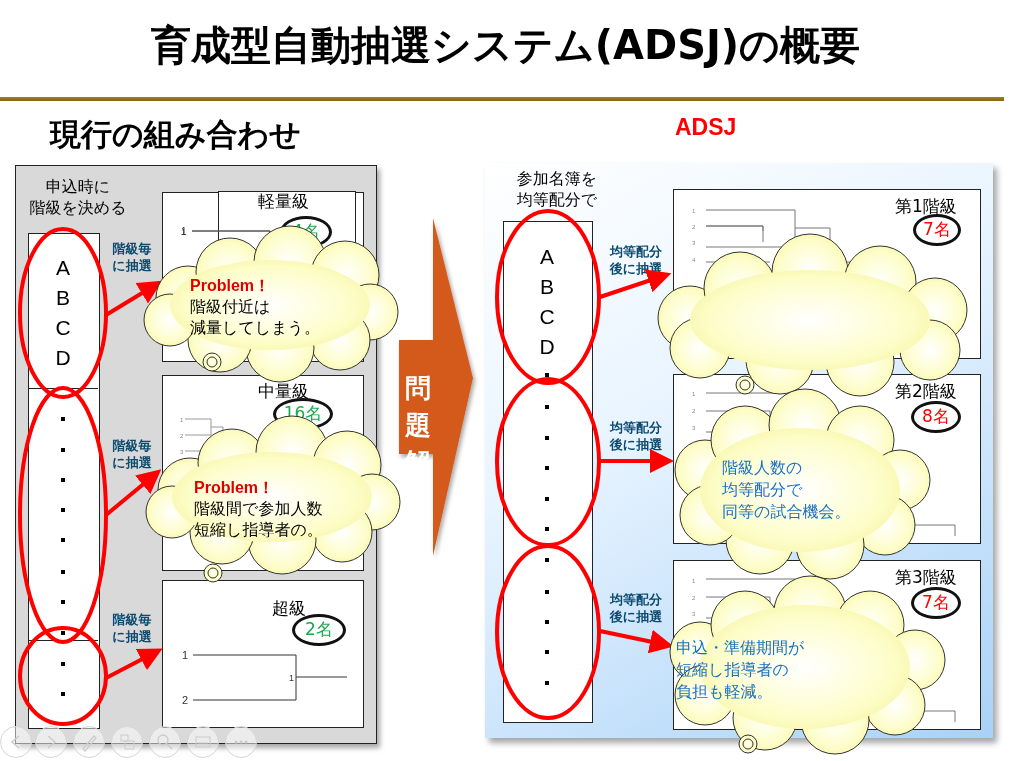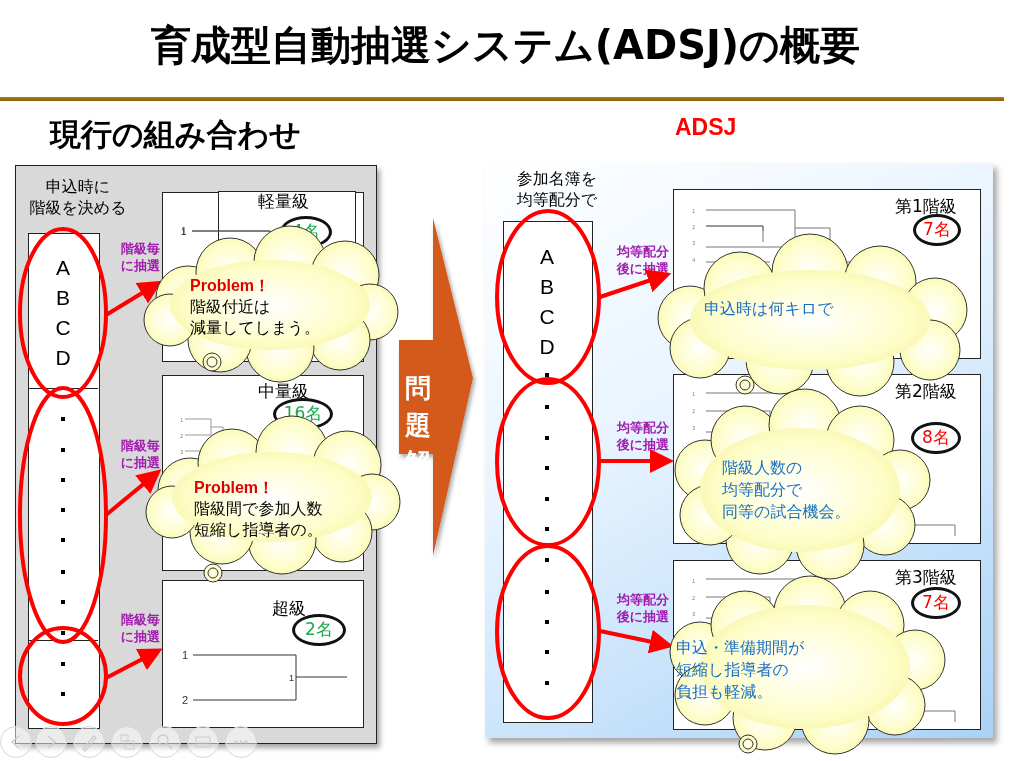--- a/index.html
+++ b/index.html
@@ -14,21 +14,21 @@
   
   .left-panel { left:15px; top:165px; width:360px; height:577px; background:#d9d9d9; border:1px solid #222;
                 box-shadow:3px 4px 5px rgba(0,0,0,0.35); }
   .right-panel { left:485px; top:163px; width:508px; height:575px;
                  background:linear-gradient(150deg,#ffffff 0%,#e8f4ff 40%,#a9d2f7 100%);
                  box-shadow:4px 5px 6px rgba(0,0,0,0.35); }
   .caption { font-size:16px; line-height:21px; text-align:center; }
   .list-box { background:#fff; border:1px solid #222; }
   .letters { font-family:"Liberation Sans", sans-serif; font-size:21px; text-align:center; line-height:30px; }
   .dot { width:4px; height:4px; background:#000; position:absolute; }
-  .green-lbl { font-size:13px; color:#a21caf; font-weight:bold; line-height:17px; text-align:right; }
+  .green-lbl { font-size:13px; color:#0c4a6e; font-weight:bold; line-height:17px; text-align:center; }
   .bracket-box { background:#fff; border:1px solid #222; }
   .class-name { font-size:17px; }
   .count-ellipse { border:3px solid #111; border-radius:50%; text-align:center; font-size:17px; line-height:24px; }
   .cloud-text { font-size:16px; line-height:21px; }
   .problem { color:#e00000; font-weight:bold; font-family:"Liberation Sans", sans-serif; font-size:16px; }
   .blue-text { color:#1a6fc4; font-size:16px; line-height:22px; }
   .arrow-big-text { color:#fff; font-size:26px; font-weight:bold; text-align:center; line-height:37px; }
   .nav-btn { width:30px; height:30px; border:1.5px solid #d7d7d7; border-radius:50%; top:726px; background:rgba(255,255,255,0.5); }
   svg { overflow:visible; }
 </style>
@@ -193,21 +193,21 @@
       <text x="692" y="413">2</text>
       <text x="692" y="430">3</text>
     <text x="692" y="583">1</text>
       <text x="692" y="600">2</text>
       <text x="692" y="616">3</text>
   </g>
 </svg>
 <div class="abs class-name" style="left:895px;top:195px;">第1階級</div>
 <div class="abs count-ellipse" style="left:913px;top:214px;width:42px;height:26px;color:#ff0000;">7名</div>
 <div class="abs class-name" style="left:895px;top:380px;">第2階級</div>
-<div class="abs count-ellipse" style="left:911px;top:422px;width:44px;height:26px;color:#ff0000;">8名</div>
+<div class="abs count-ellipse" style="left:911px;top:401px;width:44px;height:26px;color:#ff0000;">8名</div>
 <div class="abs class-name" style="left:895px;top:566px;">第3階級</div>
 <div class="abs count-ellipse" style="left:911px;top:587px;width:44px;height:26px;color:#ff0000;">7名</div>
 
 <div class="abs green-lbl" style="left:603px;top:243px;width:66px;">
   <div>均等配分</div>
   <div>後に抽選</div>
 </div>
 <div class="abs green-lbl" style="left:603px;top:419px;width:66px;">
   <div>均等配分</div>
   <div>後に抽選</div>
@@ -326,21 +326,20 @@
   <div class="problem">Problem！</div>
   <div>階級付近は</div>
   <div>減量してしまう。</div>
 </div>
 <div class="abs cloud-text" style="left:194px;top:477px;">
   <div class="problem">Problem！</div>
   <div>階級間で参加人数</div>
   <div>短縮し指導者の。</div>
 </div>
 <div class="abs blue-text" style="left:704px;top:298px;">
-  <div>申込時は何キロで</div>
 </div>
 <div class="abs blue-text" style="left:722px;top:457px;">
   <div>階級人数の</div>
   <div>均等配分で</div>
   <div>同等の試合機会。</div>
 </div>
 <div class="abs blue-text" style="left:676px;top:637px;">
   <div>申込・準備期間が</div>
   <div>短縮し指導者の</div>
   <div>負担も軽減。</div>

